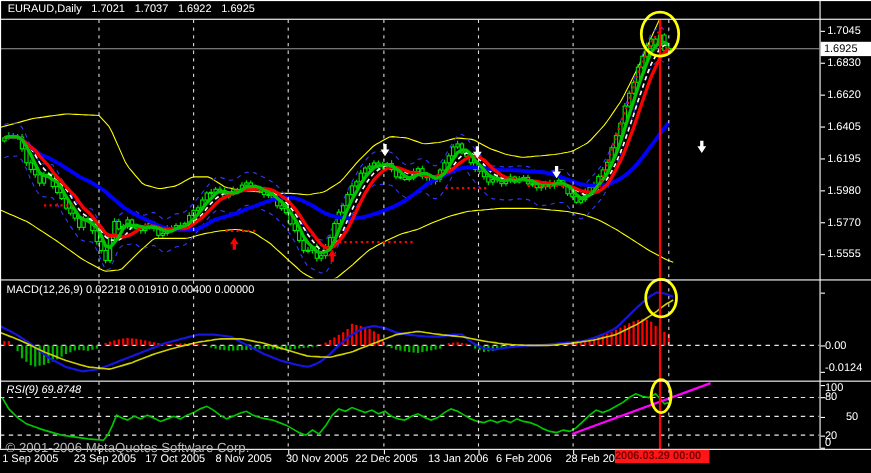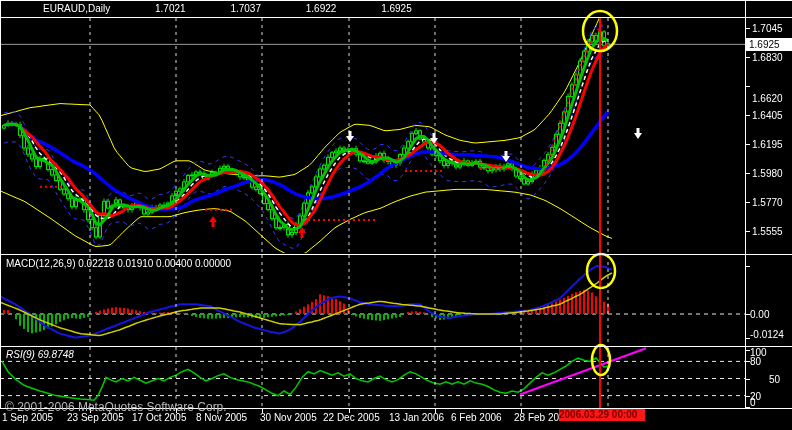--- a/index.html
+++ b/index.html
@@ -1,21 +1,21 @@
 <!DOCTYPE html>
 <html><head>
 <meta charset="utf-8">
 <style>
   * { margin:0; padding:0; box-sizing:border-box; }
   html,body { background:#000; }
   #app { position:relative; width:792px; height:430px; background:#000; overflow:hidden;
          font-family:"Liberation Sans", sans-serif; }
   svg { position:absolute; left:0; top:0; }
   .titlebar { position:absolute; left:7px; top:3px; color:#fff; font-size:10px; white-space:nowrap; }
-  .titlebar span { margin-right:6px;margin-left:36px; }
+  .titlebar span { margin-right:6px; }
   .axis-lbl { position:absolute; color:#fff; font-size:10px; line-height:11px; white-space:nowrap; }
   .price-highlight { position:absolute; left:746px; top:38px; width:46px; height:13px;
         background:#ffffff; color:#000; font-size:10px; line-height:13px; padding-left:3px; }
   .date-highlight { position:absolute; left:559px; top:409px; width:86px; height:12px;
         background:#ff1616; color:#7a0000; font-size:10px; line-height:12px; text-align:left;
         font-weight:bold; }
   .copyright { position:absolute; left:5px; top:400px; color:#b8b8b8; font-size:12px; }
   .ind-lbl { position:absolute; color:#fff; font-size:10px; }
 </style>
 </head>
@@ -588,21 +588,21 @@
     <span>1.6925</span>
   </div>
 
   <div class="ind-lbl" style="left:6px; top:258px;">MACD(12,26,9) 0.02218 0.01910 0.00400 0.00000</div>
   <div class="ind-lbl" style="left:6px; top:349px;font-style:italic;">RSI(9) 69.8748</div>
   <div class="copyright">© 2001-2006 MetaQuotes Software Corp.</div>
 
   <div id="price-axis">
       <div class="axis-lbl" style="left: 752px; top: 23px;">1.7045</div>
       <div class="axis-lbl" style="left: 752px; top: 52px;">1.6830</div>
-      <div class="axis-lbl" style="left: 752px; top: 93px;">1.6620</div>
+      <div class="axis-lbl" style="left: 752px; top: 81px;">1.6620</div>
       <div class="axis-lbl" style="left: 752px; top: 110px;">1.6405</div>
       <div class="axis-lbl" style="left: 752px; top: 139px;">1.6195</div>
       <div class="axis-lbl" style="left: 752px; top: 168px;">1.5980</div>
       <div class="axis-lbl" style="left: 752px; top: 197px;">1.5770</div>
       <div class="axis-lbl" style="left: 752px; top: 226px;">1.5555</div>
     </div>
   <div id="macd-axis">
       <div class="axis-lbl" style="left: 750px; top: 261px; padding-left: 46px;">0.02446</div>
       <div class="axis-lbl" style="left: 750px; top: 309px;">0.00</div>
       <div class="axis-lbl" style="left: 750px; top: 329px;">-0.0124</div>

